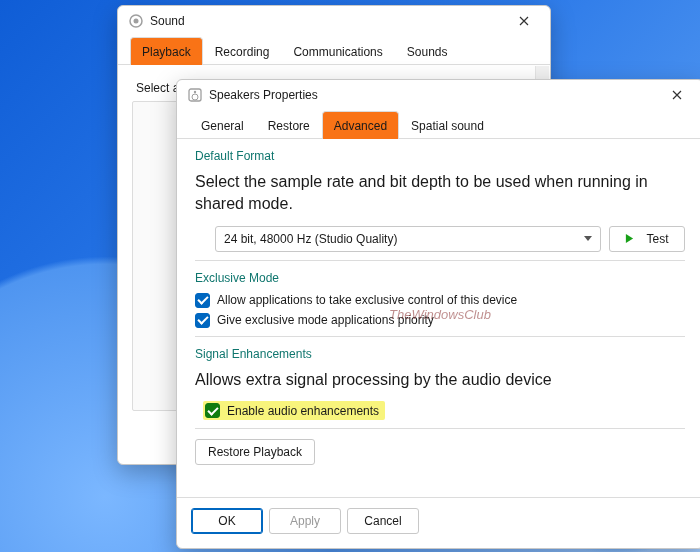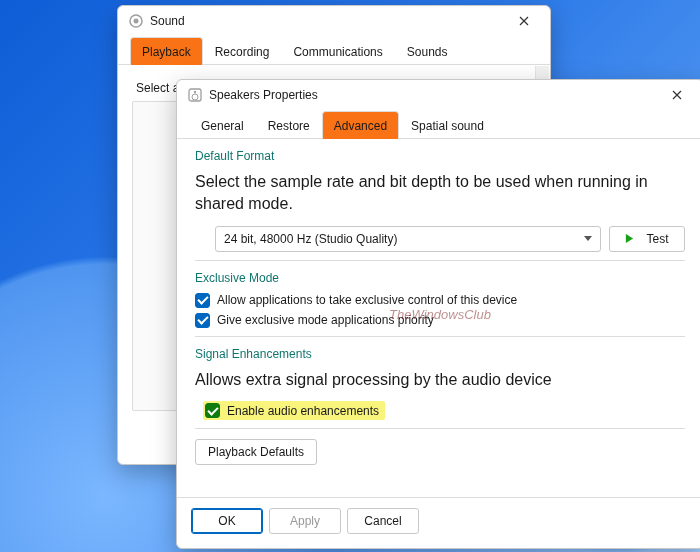--- a/index.html
+++ b/index.html
@@ -201,21 +201,21 @@
           <label class="checkbox-row" style="margin:0;">
             <span class="cb checked" style="background:#107c10;border-color:#107c10;"></span>
             <span>Enable audio enhancements</span>
           </label>
         </span>
       </div>
 
       <hr class="hr">
 
       <div class="btn" style="min-width:110px;">
-        <span>Playback Defaults</span>
+        <span>Restore Playback</span>
       </div>
     </div>
 
     <div class="footer">
       <div class="btn primary">
           <span>OK</span>
         </div>
       <div class="btn disabled">
           <span>Apply</span>
         </div>

